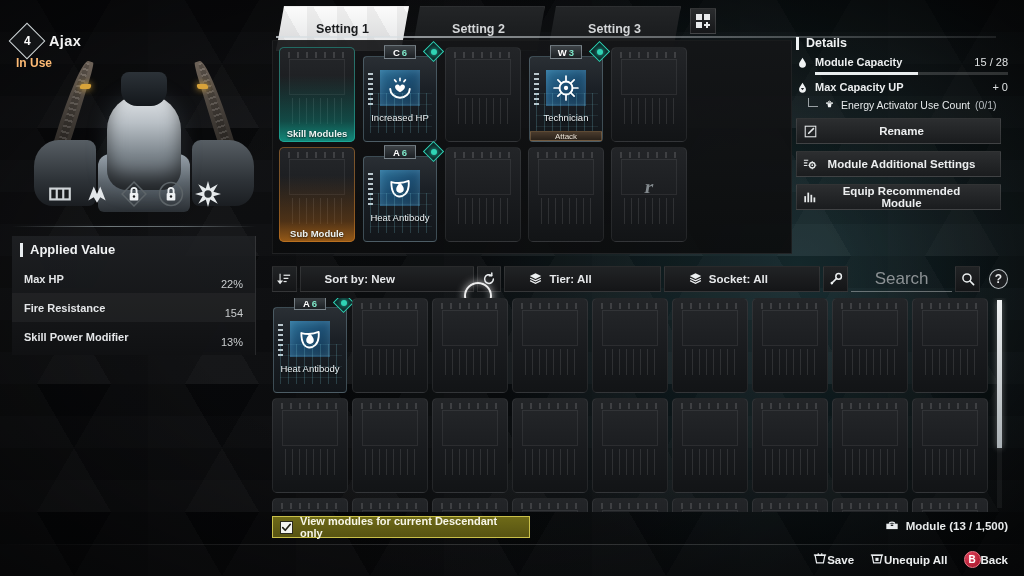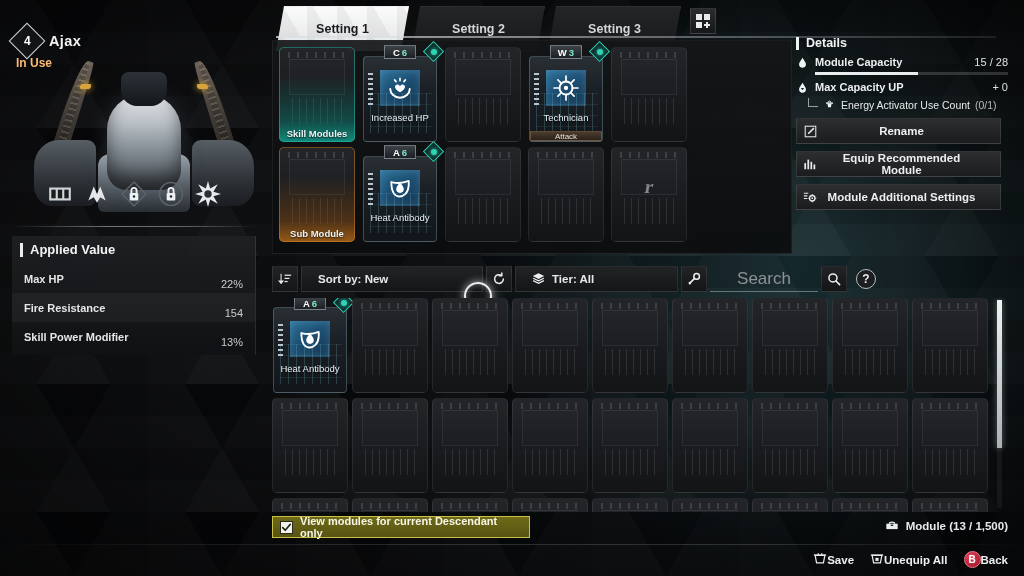--- a/index.html
+++ b/index.html
@@ -240,21 +240,21 @@
     border: 1px solid rgba(255,255,255,.10);
     font-size: 11.5px; font-weight: bold; color: #eceeef;
   }
   .det-btn .bico { width: 26px; display: flex; align-items: center; justify-content: center; }
   .det-btn .blbl { flex: 1; text-align: center; padding-right: 20px; }
 
   
   .filter-bar { position: absolute; left: 272px; top: 265px; width: 736px; height: 28px; display: flex; align-items: center; gap: 3px; }
   .f-iconbtn { width: 26px; height: 26px; background: linear-gradient(180deg, #212325, #141517);
     border: 1px solid rgba(255,255,255,.09); display: flex; align-items: center; justify-content: center; }
-  .f-sel { height: 26px; display: flex; align-items: center; gap: 7px; padding: 0 16px;
+  .f-sel { height: 26px; display: flex; align-items: center; gap: 7px; padding: 0 24px;
     background: linear-gradient(180deg, #212325, #141517); border: 1px solid rgba(255,255,255,.09);
     font-size: 11.5px; font-weight: bold; color: #e6e8ea; }
   .f-sort { width: 182px; }
   .f-tier { width: 163px; }
   .f-socket { width: 163px; }
   .f-search { position: relative; width: 108px; height: 26px; display: flex; align-items: center;
     border-bottom: 1px solid rgba(255,255,255,.35); }
   .f-search input {
     width: 100%; background: transparent; border: 0; outline: none;
     font-family: inherit; font-size: 17px; color: #e6e8ea; text-align: center;
@@ -586,38 +586,38 @@
         <svg viewBox="0 0 16 16" width="13" height="13">
             <rect x="1.5" y="1.5" width="13" height="13" fill="none" stroke="#e6e9ea" stroke-width="1.3"></rect>
             <path d="M11.5 3.2 L12.9 4.6 L6.6 10.9 L4.6 11.4 L5.1 9.4z" fill="#e6e9ea"></path>
           </svg>
       </span>
       <span class="blbl">Rename</span>
     </div>
     <div class="det-btn">
       <span class="bico">
         <svg viewBox="0 0 16 16" width="14" height="14">
+            <path d="M1 3h5v1.3H1zM1 6h4v1.3H1zM1 9h4v1.3H1z" fill="#e6e9ea"></path>
+            <circle cx="10.6" cy="9.4" r="3.1" fill="none" stroke="#e6e9ea" stroke-width="1.5"></circle>
+            <circle cx="10.6" cy="9.4" r="1" fill="#e6e9ea"></circle>
+            <path d="M10.6 4.8v1.4M10.6 12.6V14M6 9.4h1.4M13.8 9.4h1.4" stroke="#e6e9ea" stroke-width="1.3"></path>
+          </svg>
+      </span>
+      <span class="blbl">Module Additional Settings</span>
+    </div>
+    <div class="det-btn">
+      <span class="bico">
+        <svg viewBox="0 0 16 16" width="14" height="14">
             <rect x="1.5" y="7" width="2" height="7" fill="#e6e9ea"></rect>
             <rect x="5" y="3" width="2" height="11" fill="#e6e9ea"></rect>
             <rect x="8.5" y="5.5" width="2" height="8.5" fill="#e6e9ea"></rect>
             <rect x="12" y="8.5" width="2" height="5.5" fill="#e6e9ea"></rect>
           </svg>
       </span>
       <span class="blbl">Equip Recommended Module</span>
-    </div>
-    <div class="det-btn">
-      <span class="bico">
-        <svg viewBox="0 0 16 16" width="14" height="14">
-            <path d="M1 3h5v1.3H1zM1 6h4v1.3H1zM1 9h4v1.3H1z" fill="#e6e9ea"></path>
-            <circle cx="10.6" cy="9.4" r="3.1" fill="none" stroke="#e6e9ea" stroke-width="1.5"></circle>
-            <circle cx="10.6" cy="9.4" r="1" fill="#e6e9ea"></circle>
-            <path d="M10.6 4.8v1.4M10.6 12.6V14M6 9.4h1.4M13.8 9.4h1.4" stroke="#e6e9ea" stroke-width="1.3"></path>
-          </svg>
-      </span>
-      <span class="blbl">Module Additional Settings</span>
     </div>
   </div>
 
   <div class="filter-bar">
     <div class="f-iconbtn">
       <svg viewBox="0 0 16 16" width="14" height="14">
           <path d="M3.5 2v10M3.5 13l-2.2-2.6h4.4z" fill="#e6e9ea" stroke="#e6e9ea" stroke-width="1.2"></path>
           <rect x="7.5" y="3" width="7.5" height="1.4" fill="#e6e9ea"></rect>
           <rect x="7.5" y="6.6" width="5.5" height="1.4" fill="#e6e9ea"></rect>
           <rect x="7.5" y="10.2" width="3.5" height="1.4" fill="#e6e9ea"></rect>
@@ -634,20 +634,30 @@
     </div>
     <div class="f-sel f-tier">
       <span>
         <svg viewBox="0 0 16 16" width="13" height="13">
             <path d="M8 1.5 L15 5 L8 8.5 L1 5z" fill="#eceff0"></path>
             <path d="M1.4 7.6 L8 10.9 L14.6 7.6" fill="none" stroke="#eceff0" stroke-width="1.5"></path>
             <path d="M1.4 10.6 L8 13.9 L14.6 10.6" fill="none" stroke="#eceff0" stroke-width="1.5"></path>
           </svg>
       </span>
       <span>Tier: All</span>
+    </div>
+    <div class="f-sel f-socket">
+      <span>
+        <svg viewBox="0 0 16 16" width="13" height="13">
+            <path d="M8 1.5 L15 5 L8 8.5 L1 5z" fill="#eceff0"></path>
+            <path d="M1.4 7.6 L8 10.9 L14.6 7.6" fill="none" stroke="#eceff0" stroke-width="1.5"></path>
+            <path d="M1.4 10.6 L8 13.9 L14.6 10.6" fill="none" stroke="#eceff0" stroke-width="1.5"></path>
+          </svg>
+      </span>
+      <span>Socket: All</span>
     </div>
     <div class="f-iconbtn">
       <svg viewBox="0 0 16 16" width="14" height="14">
           <circle cx="11" cy="5" r="3.2" fill="none" stroke="#eceff0" stroke-width="1.7"></circle>
           <path d="M8.7 7.3 L3 13" stroke="#eceff0" stroke-width="1.7" stroke-linecap="round"></path>
           <circle cx="3.3" cy="12.7" r="1.5" fill="#eceff0"></circle>
         </svg>
     </div>
     <div class="f-search">
       <input type="text" placeholder="Search" style="">

